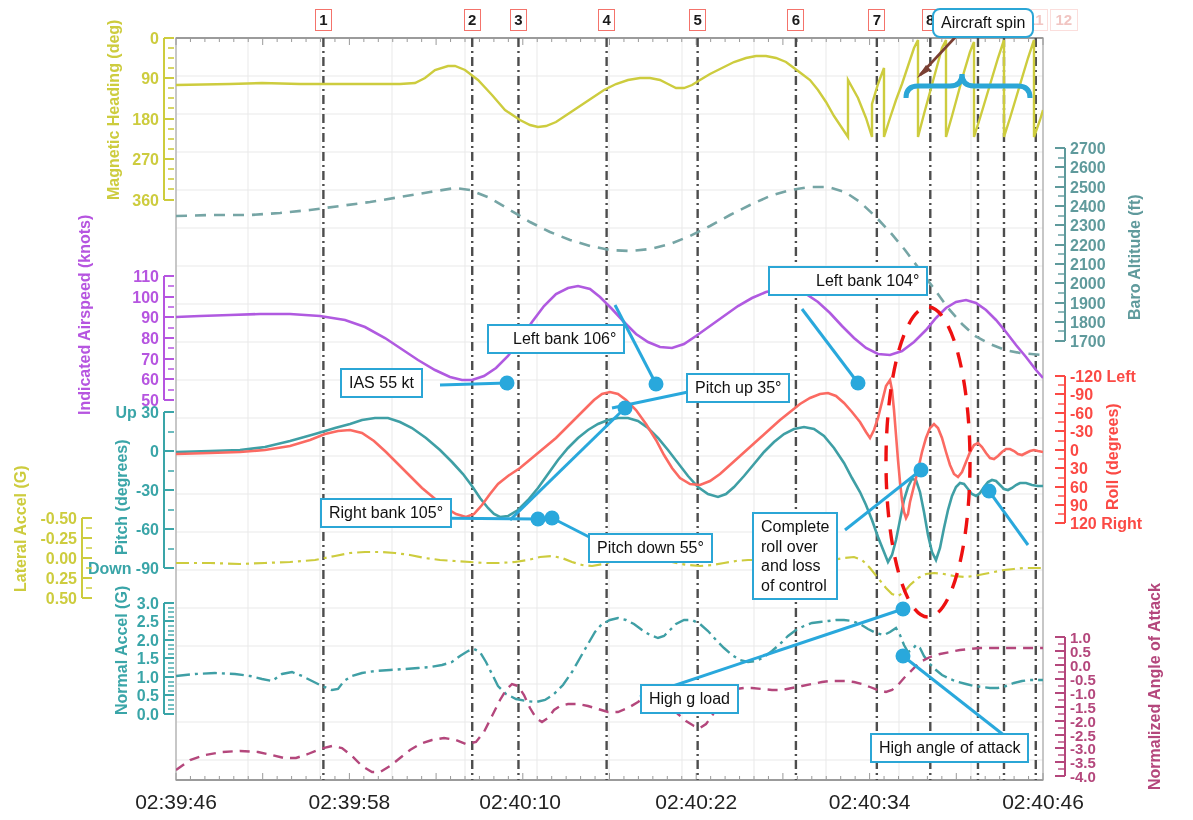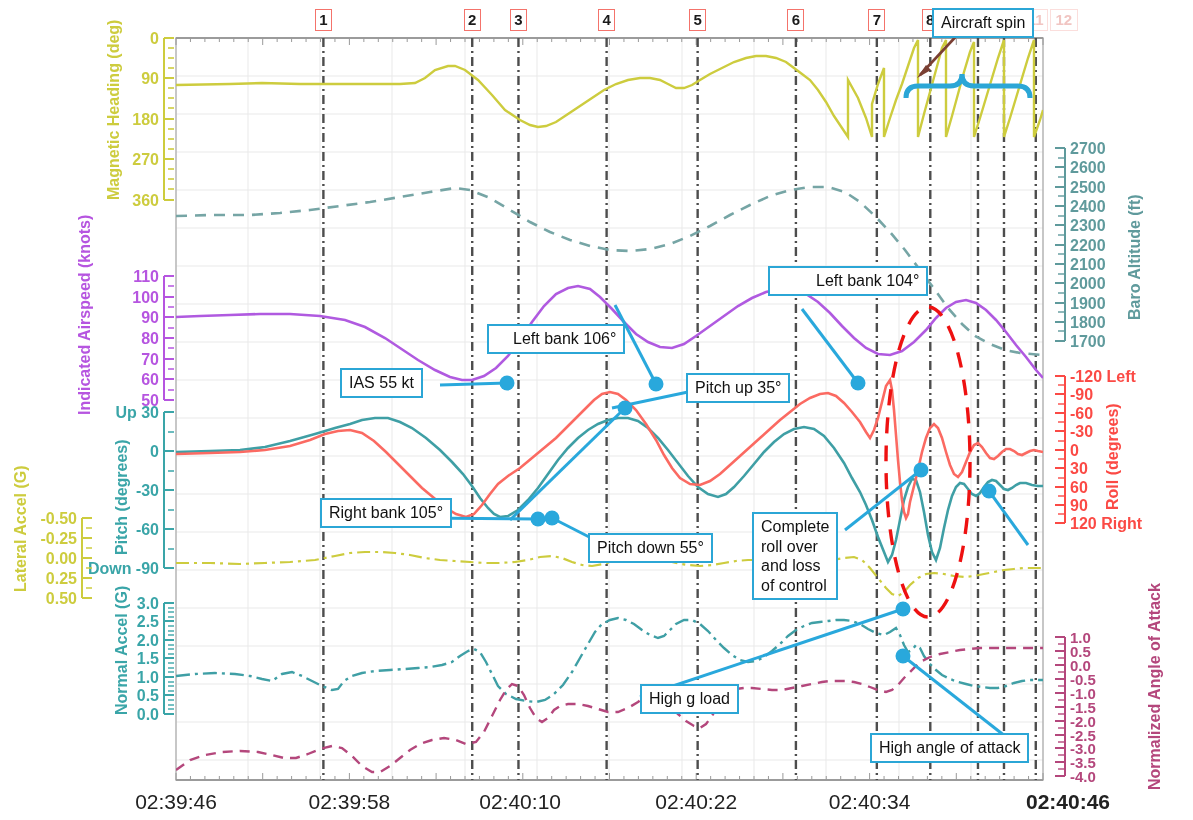--- a/index.html
+++ b/index.html
@@ -614,24 +614,24 @@
       <div class="evt dim" style="left: 1023.77px; top: 9px; width: 24px;">11</div>
       <div class="evt dim" style="left: 1049.79px; top: 9px; width: 28px;">12</div>
     </div>
 
   <div id="xticks">
       <div class="xtick" style="left: 114px; top: 790px; width: 124px; text-align: center;">02:39:46</div>
       <div class="xtick" style="left: 287.4px; top: 790px; width: 124px; text-align: center;">02:39:58</div>
       <div class="xtick" style="left: 437px; top: 790px; width: 124px; text-align: right;">02:40:10</div>
       <div class="xtick" style="left: 634.2px; top: 790px; width: 124px; text-align: center;">02:40:22</div>
       <div class="xtick" style="left: 807.6px; top: 790px; width: 124px; text-align: center;">02:40:34</div>
-      <div class="xtick" style="left: 1006px; top: 790px; width: 124px; text-align: center; font-weight: bold;">02:40:46</div>
+      <div class="xtick" style="left: 981px; top: 790px; width: 124px; text-align: center;">02:40:46</div>
     </div>
 
-  <div class="anno-box" style="left:932px;top:8px;">Aircraft spin</div>
+  <div class="anno-box" style="left:932px;top:8px;border-radius:8px;">Aircraft spin</div>
 
   <div class="anno-box" style="left:340px;top:368px;">IAS 55 kt</div>
 
   <div class="anno-box" style="left:487px;top:324px;padding-left:24px;">Left bank 106°</div>
 
   <div class="anno-box" style="left:320px;top:498px;">Right bank 105°</div>
 
   <div class="anno-box" style="left:588px;top:533px;">Pitch down 55°</div>
 
   <div class="anno-box" style="left:686px;top:373px;">Pitch up 35°</div>

